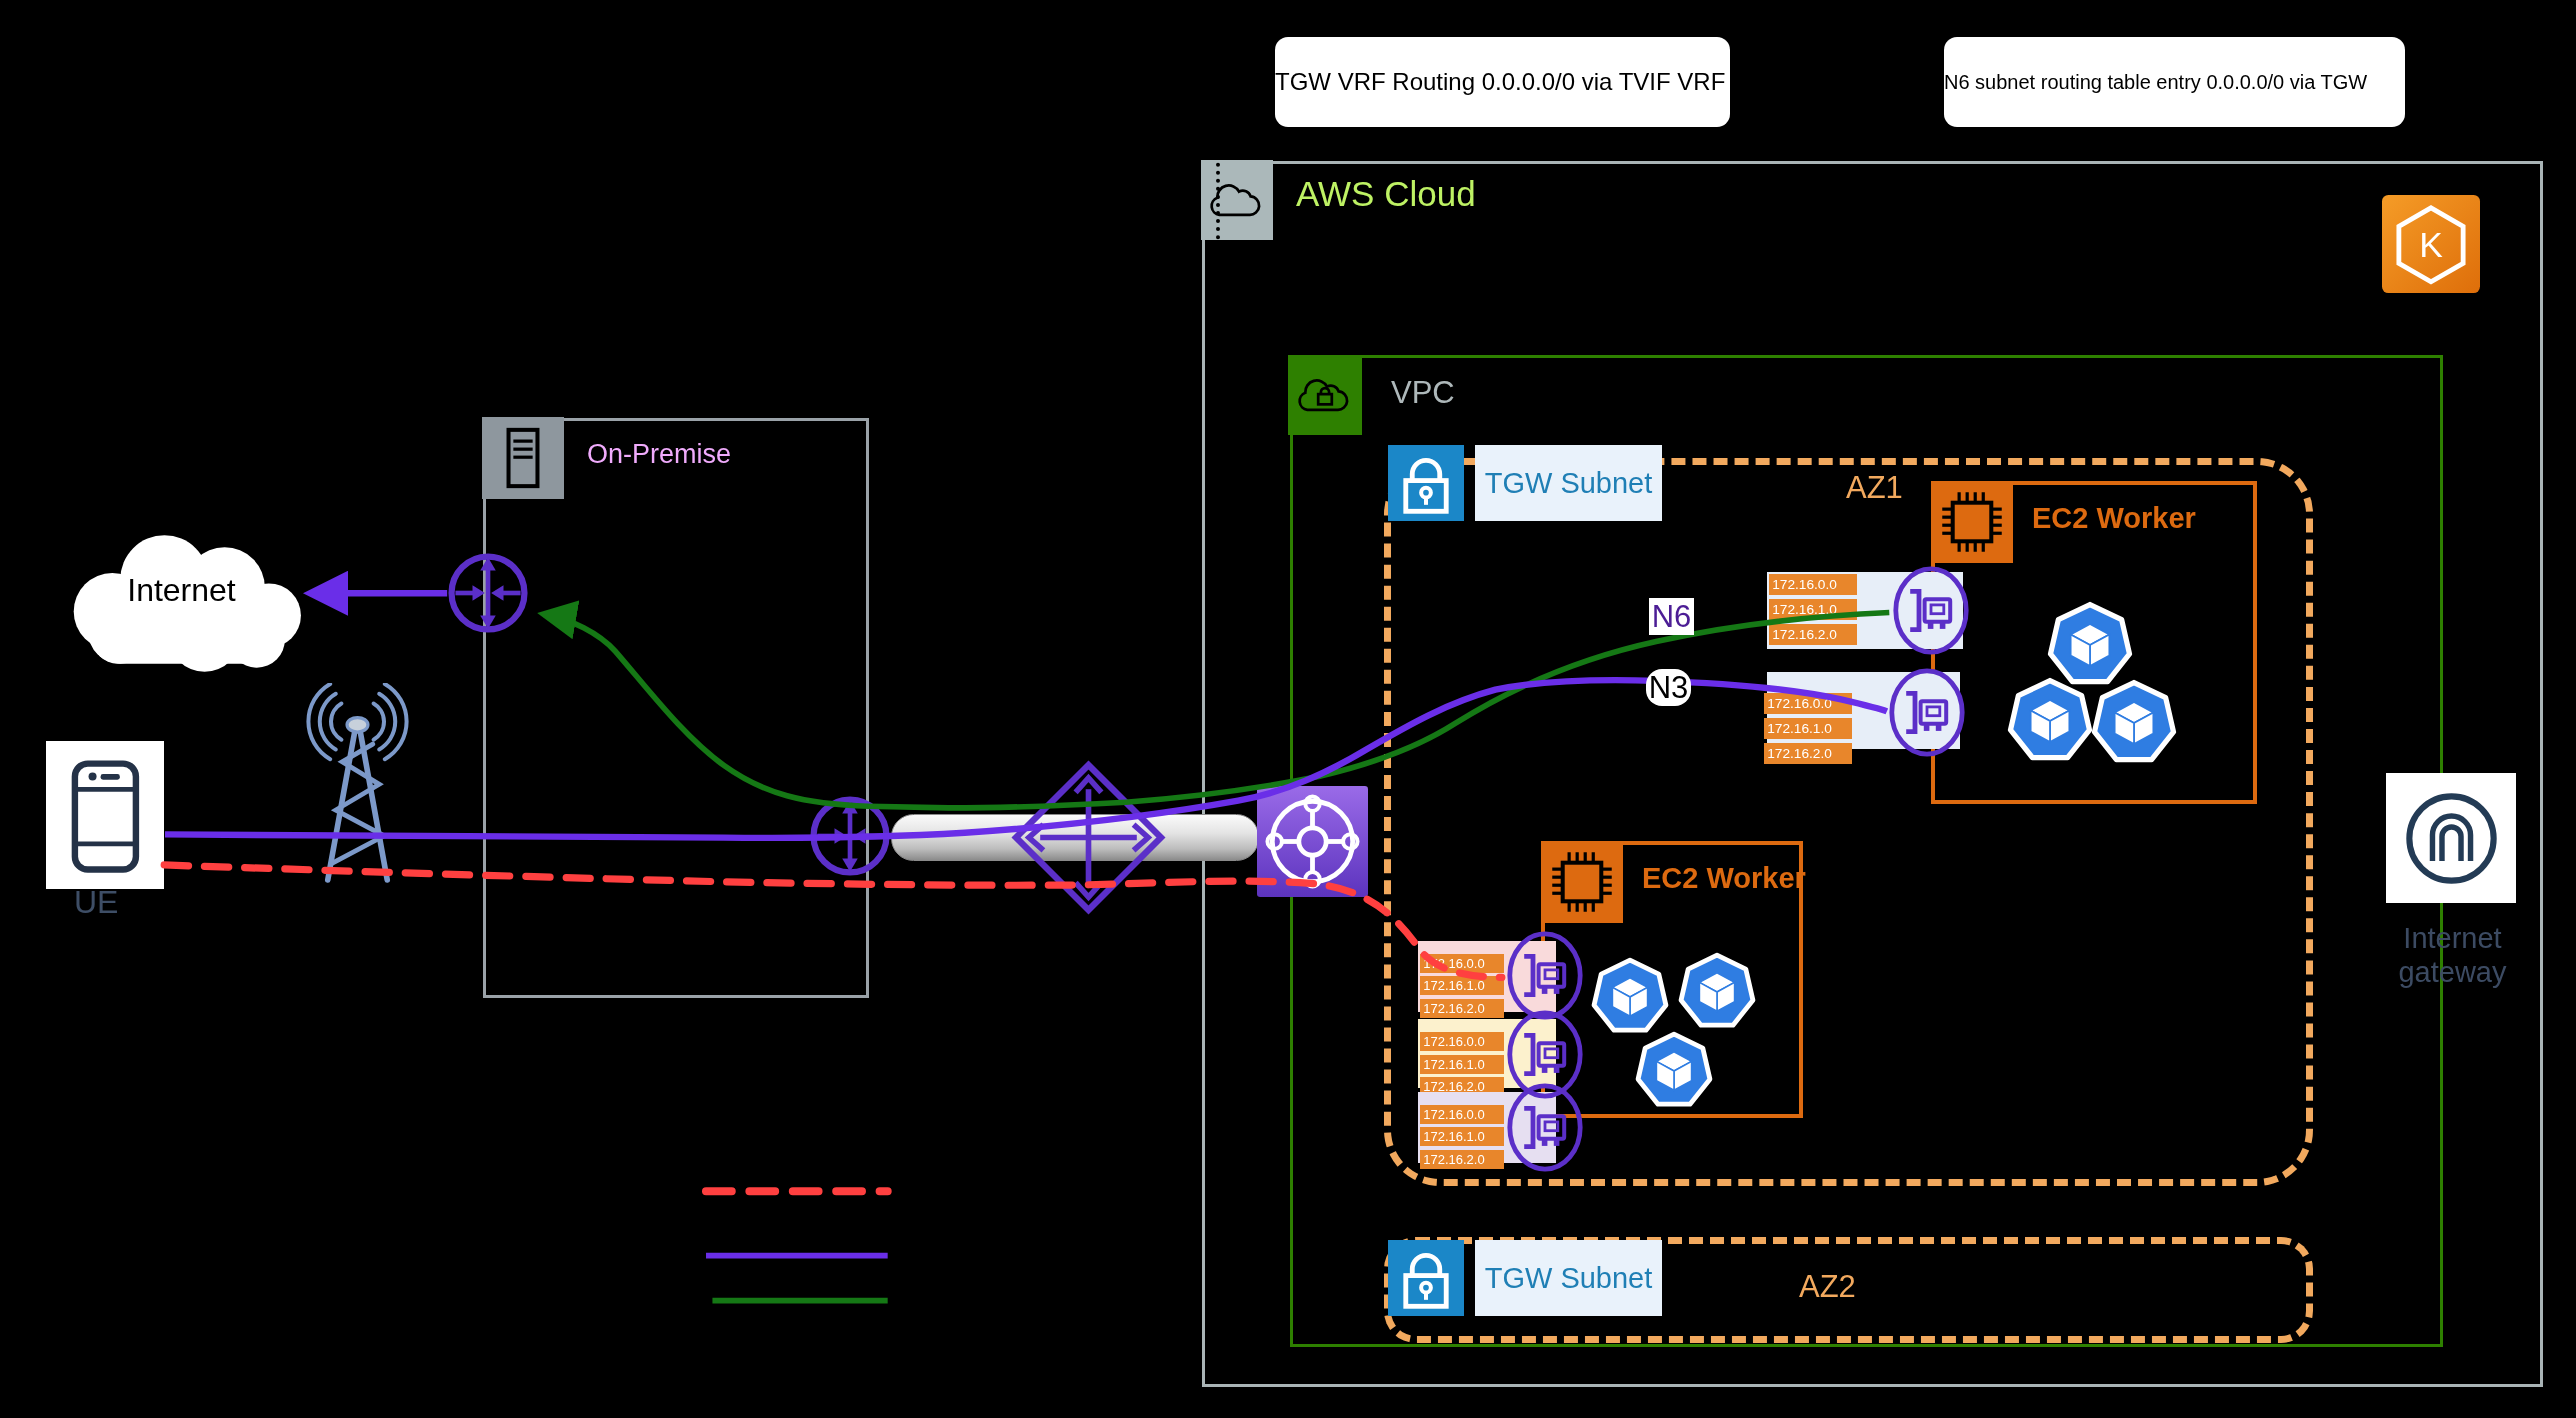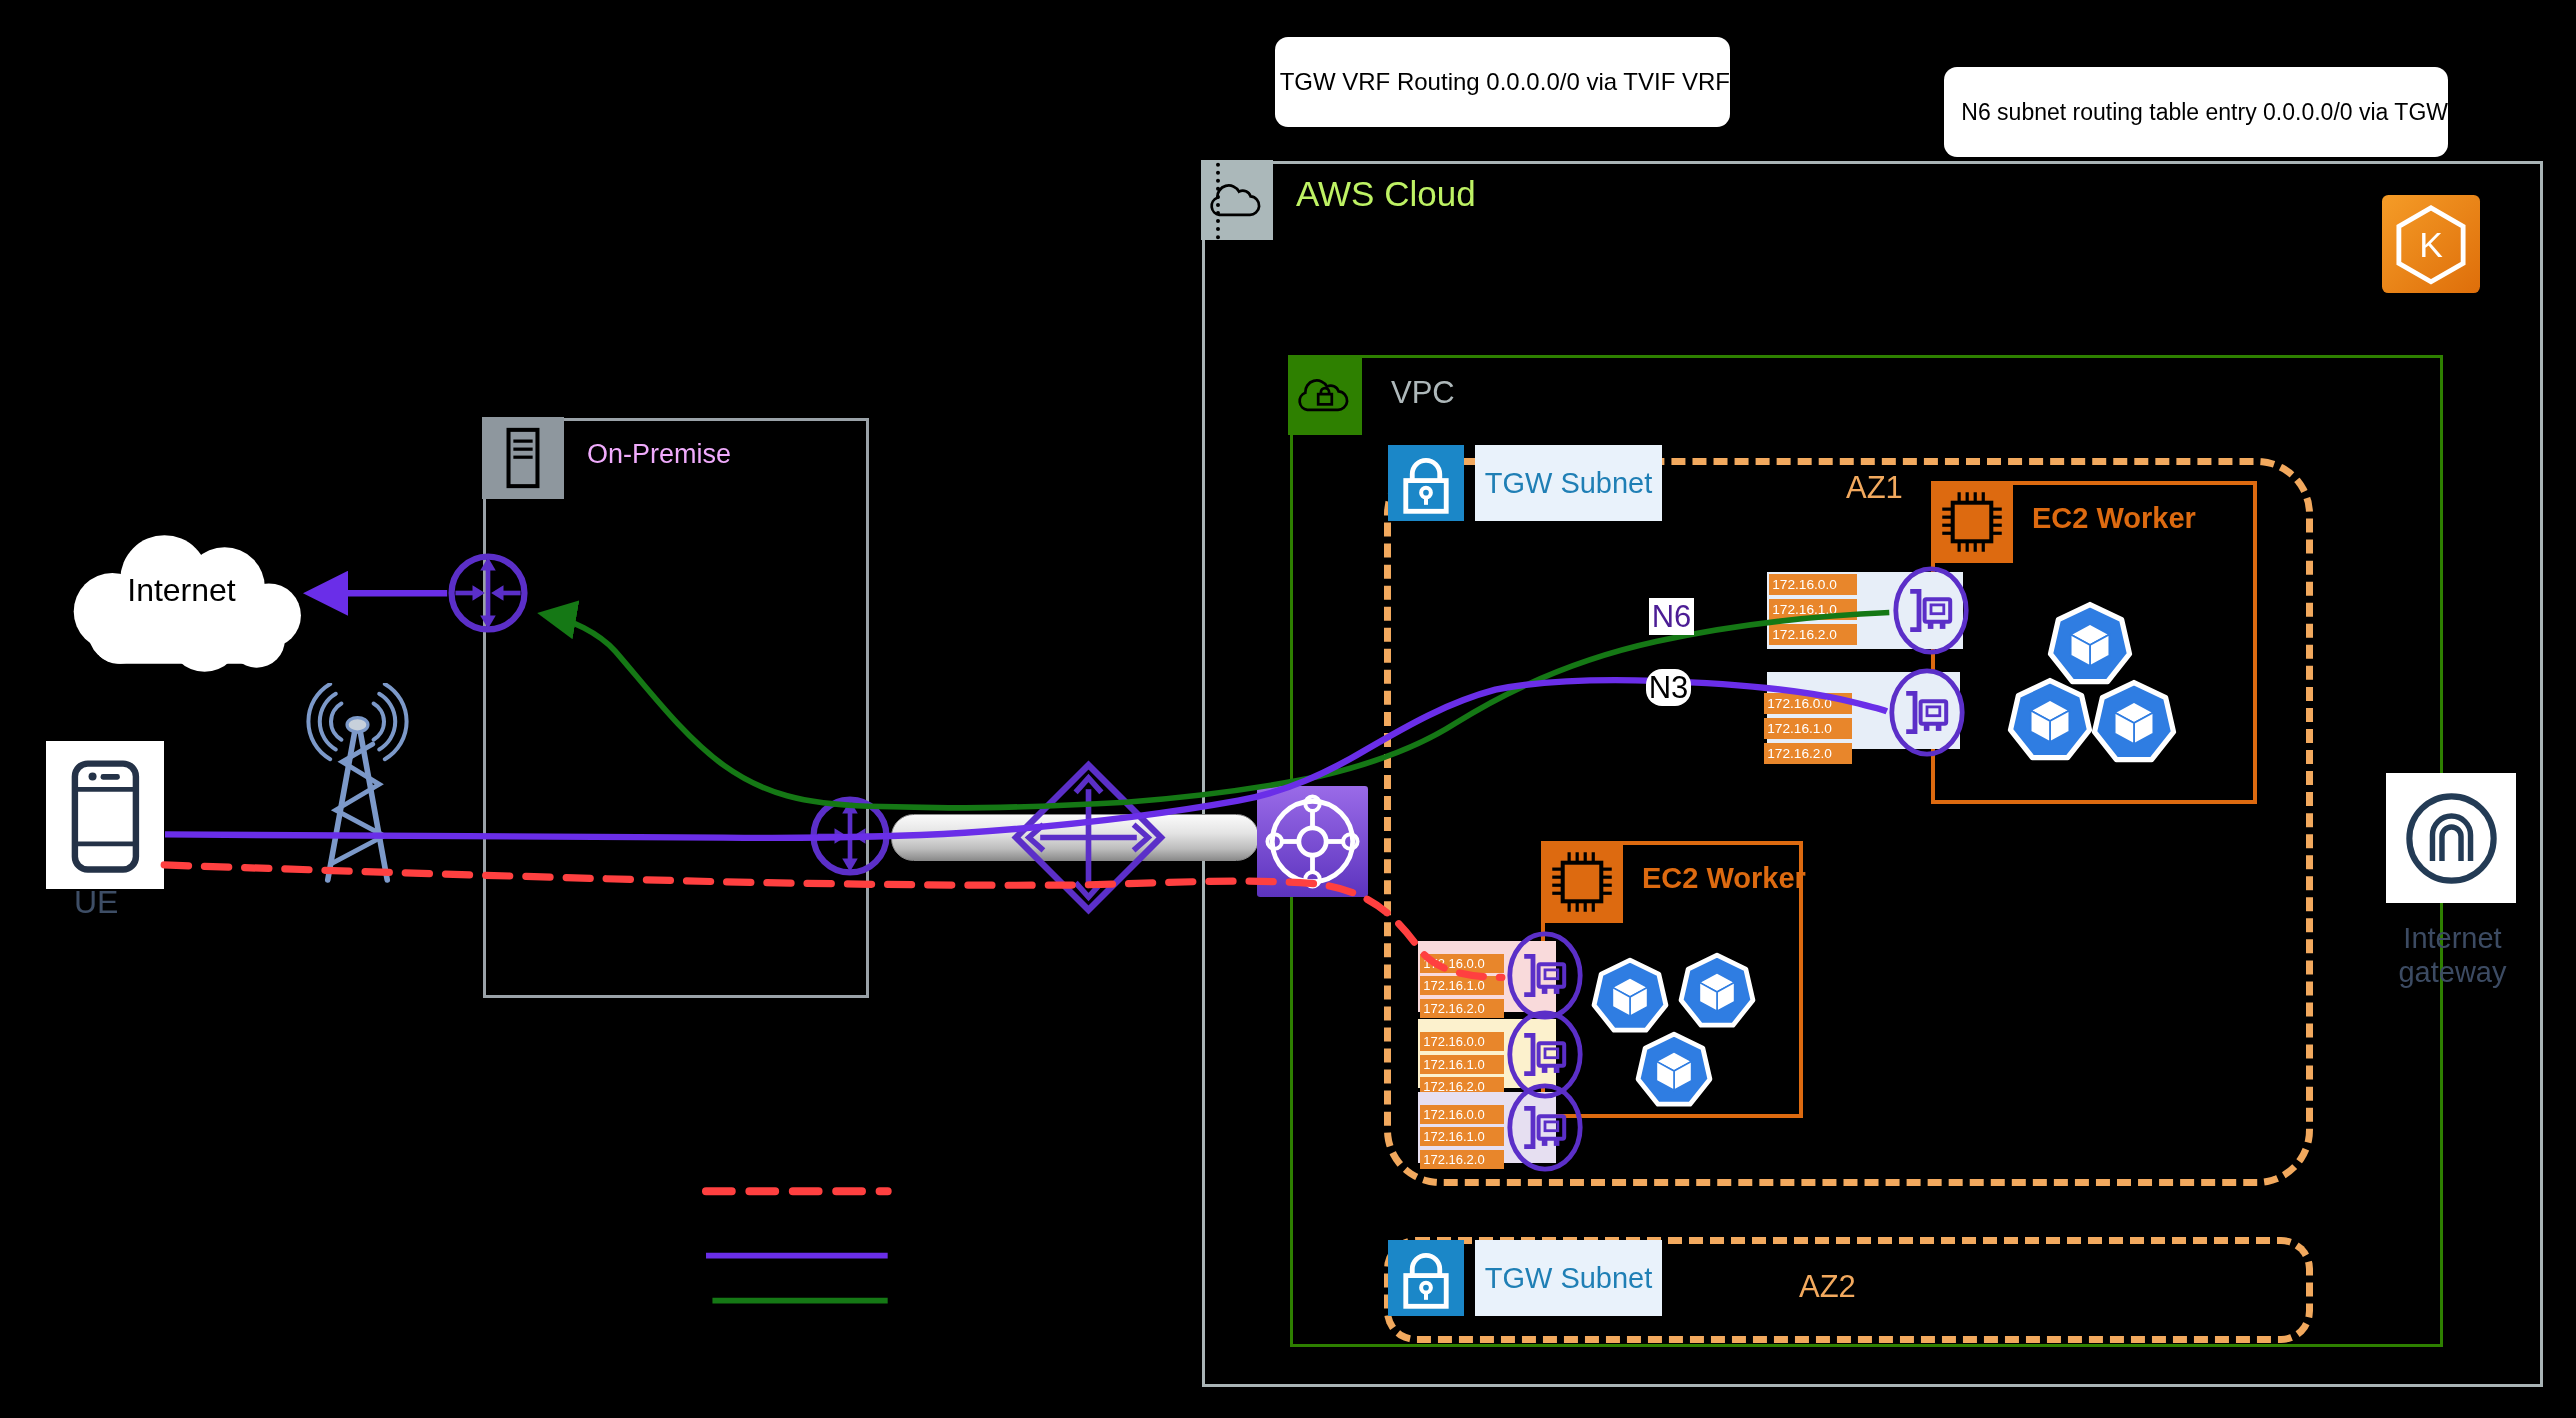--- a/index.html
+++ b/index.html
@@ -1,20 +1,20 @@
 <!DOCTYPE html>
 <html style="font-size:13px"><head>
 <meta charset="utf-8">
 <style>
   html,body{margin:0;padding:0;background:#000;}
   *{box-sizing:border-box;}
   .stage{position:relative;width:2576px;height:1418px;background:#000;overflow:hidden;
          font-family:"Liberation Sans", sans-serif;}
   .abs{position:absolute;}
-  .card{background:#fff;border-radius:13px;display:flex;align-items:center;justify-content:flex-end;
+  .card{background:#fff;border-radius:13px;display:flex;align-items:center;justify-content:flex-start;
         color:#000;text-align:center;}
   .grpbox{border-style:solid;}
   .iconsq{display:flex;align-items:center;justify-content:center;}
   .chip{background:#E8862B;color:#fff;font-size:13.7px;line-height:19.3px;padding:0.8px 3.2px;
         white-space:nowrap;overflow:hidden;}
   .tag{display:flex;align-items:center;justify-content:center;margin-left:12px;}
   svg{display:block;}
 </style>
 </head>
 <body>
@@ -132,21 +132,21 @@
         <line x1="40" y1="100" x2="160" y2="100" stroke-width="7"></line>
         <polyline points="44,84 26,100 44,116" stroke-width="7"></polyline>
         <polyline points="156,84 174,100 156,116" stroke-width="7"></polyline>
       </g>
     </defs>
   </svg>
 
   <div class="abs card" style="left:1275px;top:37px;width:455px;height:90px;font-size:24px;">
     <span>TGW VRF Routing 0.0.0.0/0 via TVIF VRF</span>
   </div>
-  <div class="abs card" style="left:1944px;top:37px;width:504px;height:90px;font-size:23px;margin-top:30px;">
+  <div class="abs card" style="left:1944px;top:37px;width:461px;height:90px;font-size:20px;">
     <span>N6 subnet routing table entry 0.0.0.0/0 via TGW</span>
   </div>
 
   <div class="abs grpbox" style="left:1202px;top:161px;width:1341px;height:1226px;border-width:3.2px;border-color:#A9B4B6;"></div>
   <div class="abs iconsq" style="left:1201px;top:160px;width:72px;height:80px;background:#ABB8BA;">
     <svg width="68" height="51" viewBox="0 0 100 70">
         <use href="#sym-cloud"></use>
       </svg>
   </div>
   <div class="abs" style="left:1216px;top:74px;height:238px;border-left:4px dotted #000;"></div>

